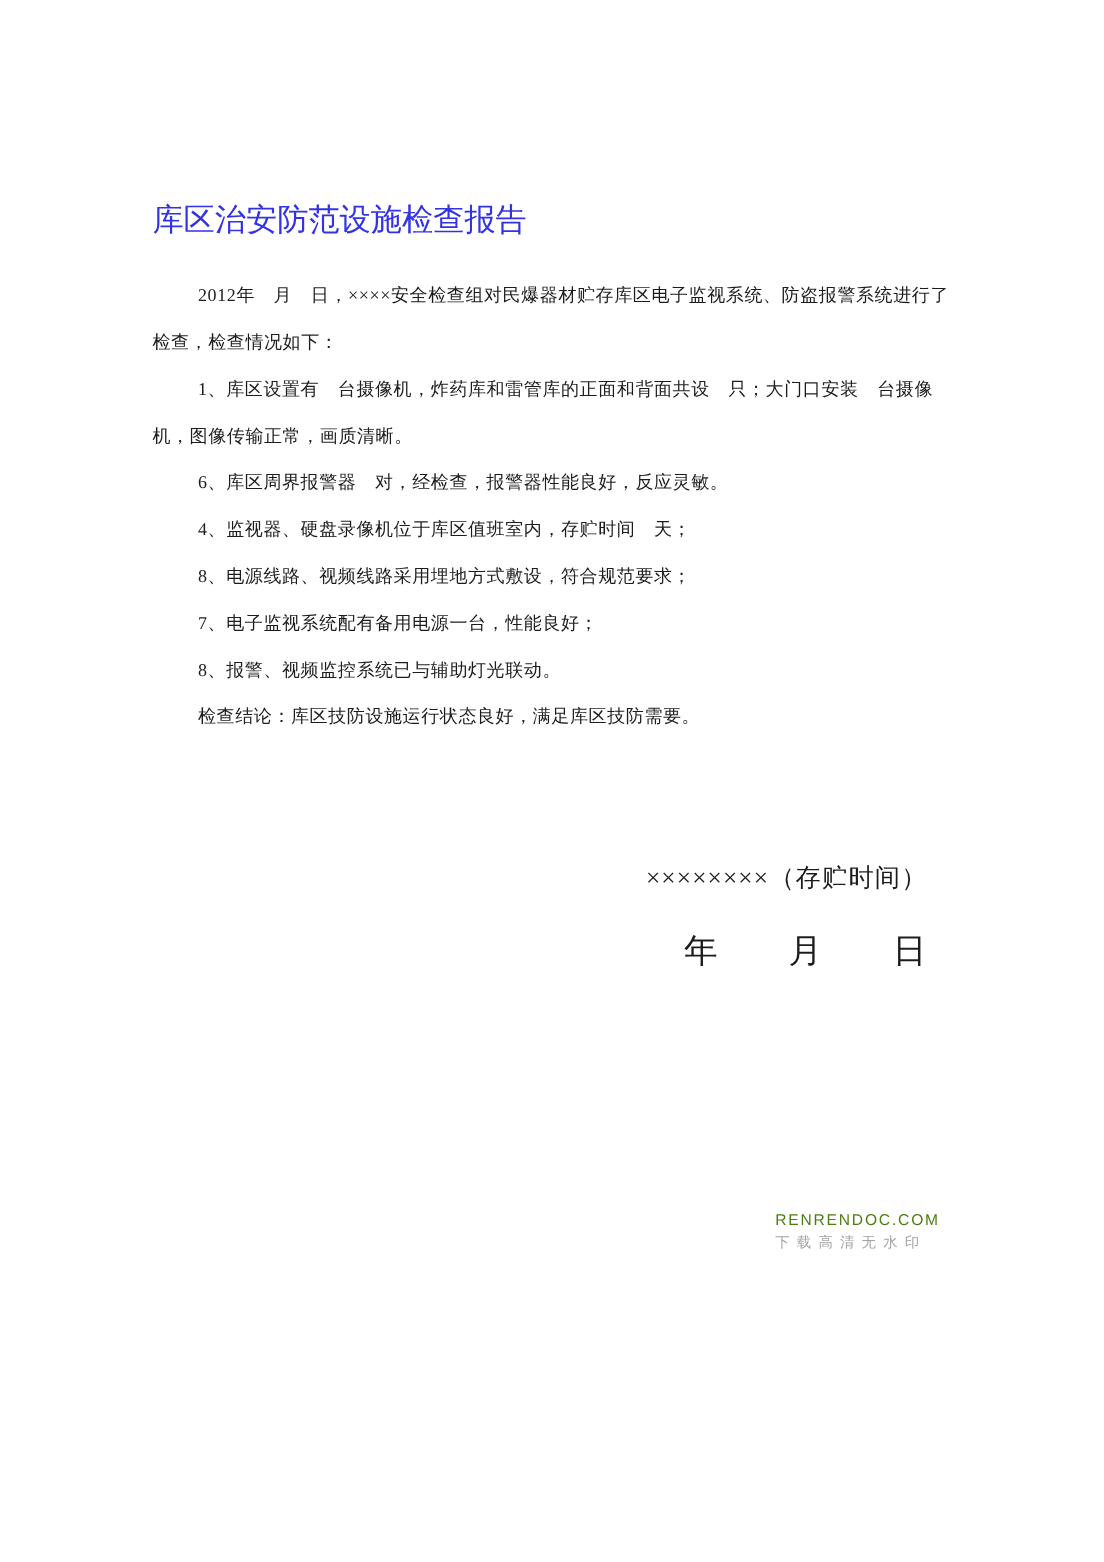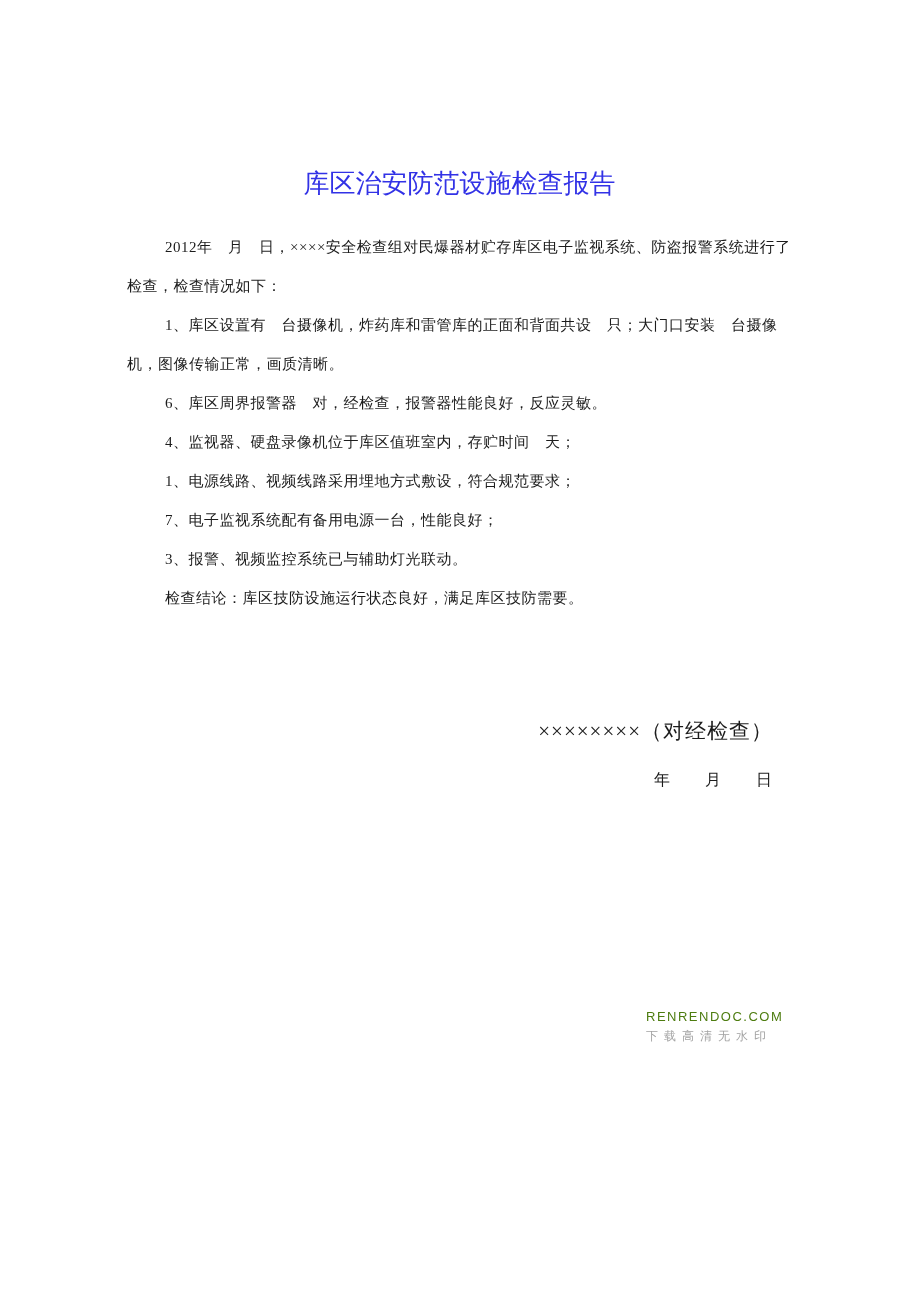--- a/index.html
+++ b/index.html
@@ -14,21 +14,21 @@
     background: #ffffff;
     overflow: hidden;
     font-family: "Liberation Serif", "DejaVu Serif", serif;
     color: #1c1c1c;
   }
   .doc-content {
     padding: 168px 128px 0 127px;
   }
   .doc-title {
     margin: 0 0 28px 0;
-    text-align: center;
+    text-align: left;
     font-size: 26px;
     line-height: 32px;
     font-weight: normal;
     color: #3232e6; 
   }
   .para {
     margin: 0;
     font-size: 15px;
     line-height: 39px;
     text-indent: 38px;
@@ -39,23 +39,23 @@
     margin-top: 94px;
     text-align: right;
     padding-right: 19px;
   }
   .sig-issuer {
     font-size: 21px;
     line-height: 39px;
     letter-spacing: 1px;
   }
   .sig-date {
-    font-size: 16px;
+    font-size: 28px;
     line-height: 39px;
-    margin-top: 9px;
+    margin-top: 23px;
     letter-spacing: 1px;
   }
   .watermark {
     position: absolute;
     left: 646px;
     top: 1008px;
     width: 150px;
     text-align: left;
     user-select: none;
   }
@@ -74,51 +74,51 @@
     color: #4d7c0f;
     letter-spacing: 1.5px;
     font-family: "Liberation Sans", "DejaVu Sans", sans-serif;
   }
   .wm-tagline {
     margin-top: 5px;
     font-size: 12px;
     line-height: 14px;
     color: #a3a3a3;
     letter-spacing: 6px;
-    font-family: Liberation Sans, sans-serif;
+    font-family: Liberation Mono, monospace;
   }
 </style>
 </head>
 <body>
 
 <div class="doc-page">
   <div class="doc-content">
 
     <h1 class="doc-title">库区治安防范设施检查报告</h1>
 
     <p class="para">2012年　月　日，××××安全检查组对民爆器材贮存库区电子监视系统、防盗报警系统进行了检查，检查情况如下：</p>
 
     <p class="para">1、库区设置有　台摄像机，炸药库和雷管库的正面和背面共设　只；大门口安装　台摄像机，图像传输正常，画质清晰。</p>
 
     <p class="para">6、库区周界报警器　对，经检查，报警器性能良好，反应灵敏。</p>
 
 
     <p class="para">4、监视器、硬盘录像机位于库区值班室内，存贮时间　天；</p>
 
-    <p class="para">1、电源线路、视频线路采用埋地方式敷设，符合规范要求；</p>
+    <p class="para">8、电源线路、视频线路采用埋地方式敷设，符合规范要求；</p>
 
 
     <p class="para">7、电子监视系统配有备用电源一台，性能良好；</p>
 
-    <p class="para">3、报警、视频监控系统已与辅助灯光联动。</p>
+    <p class="para">8、报警、视频监控系统已与辅助灯光联动。</p>
 
     <p class="para">检查结论：库区技防设施运行状态良好，满足库区技防需要。</p>
 
     <div class="signature-block">
-      <div class="sig-issuer">××××××××（对经检查）</div>
+      <div class="sig-issuer">××××××××（存贮时间）</div>
       <div class="sig-date">年　　月　　日</div>
     </div>
 
   </div>
 
   <div class="watermark">
     <div class="wm-domain">RENRENDOC.COM</div>
     <div class="wm-tagline">下载高清无水印</div>
   </div>
 </div>

